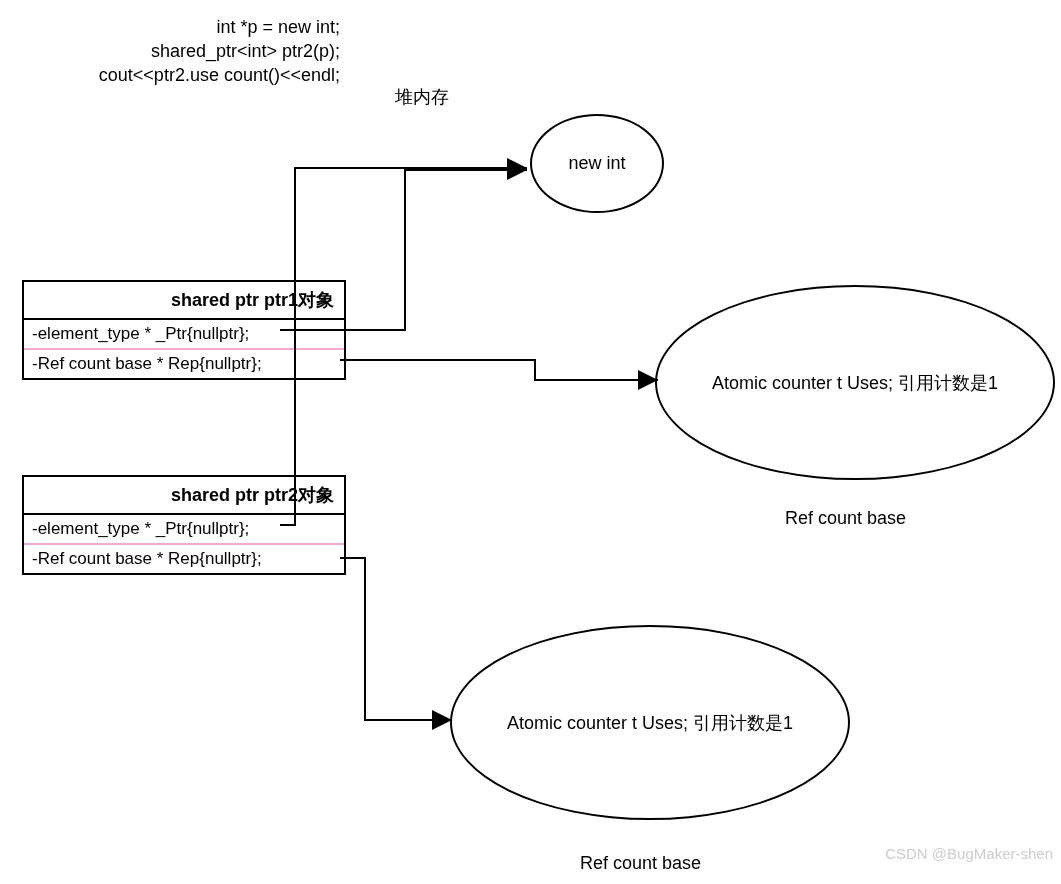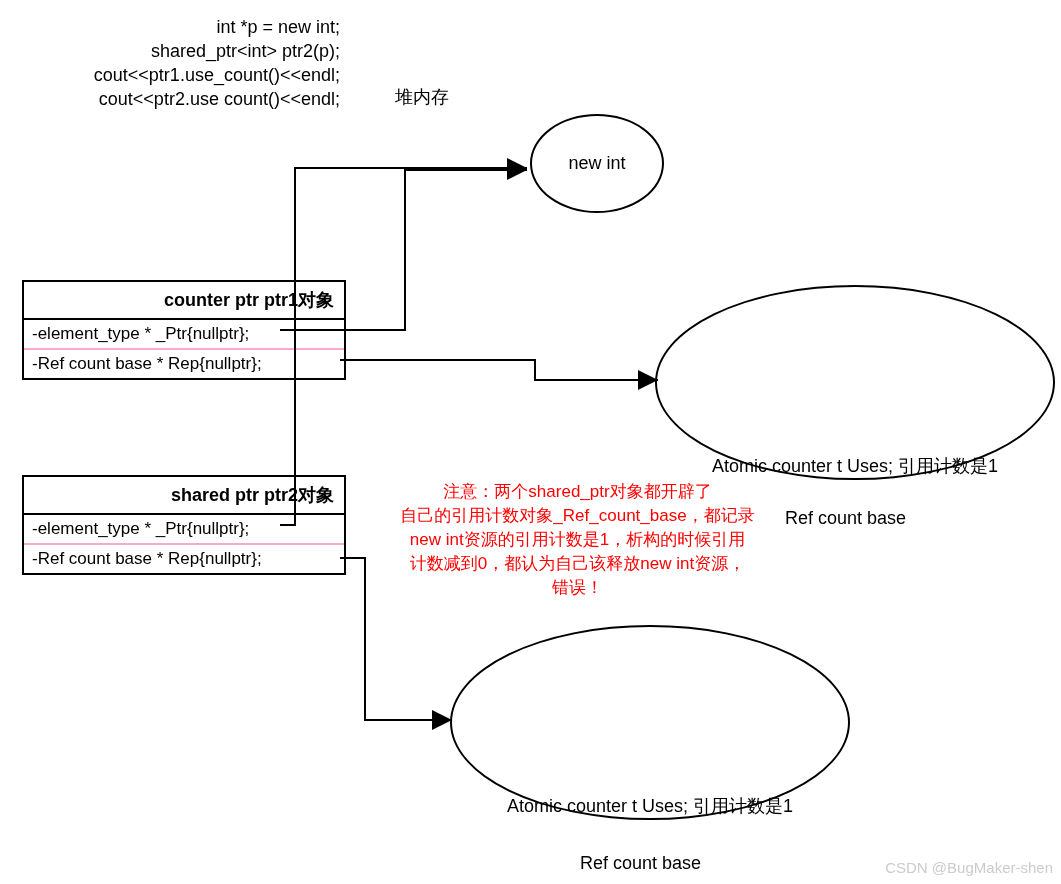--- a/index.html
+++ b/index.html
@@ -3,73 +3,65 @@
 <meta charset="utf-8">
 <style>
   html,body{margin:0;padding:0;background:#fff;font-family:Arial,"Microsoft YaHei",sans-serif;color:#000;}
   .canvas{position:relative;width:1061px;height:884px;}
   .code{position:absolute;left:20px;top:15px;width:320px;text-align:right;font-size:18px;line-height:24px;}
   .heap-label{position:absolute;left:395px;top:85px;font-size:18px;}
   .box{position:absolute;border:2px solid #000;background:#fff;}
   .box .title{border-bottom:2px solid #000;padding:6px 10px;text-align:right;font-weight:bold;font-size:18px;}
   .box .row{border-bottom:2px solid #f9a8d4;padding:4px 8px;font-size:17px;}
   .box .row:last-child{border-bottom:none;}
-  .ellipse{position:absolute;border:2px solid #000;border-radius:50%;display:flex;align-items:flex-end;justify-content:center;text-align:center;font-size:18px;background:#fff;padding:0 10px;box-sizing:border-box;}
+  .ellipse{position:absolute;border:2px solid #000;border-radius:50%;display:flex;align-items:center;justify-content:center;text-align:center;font-size:18px;background:#fff;padding:0 10px;box-sizing:border-box;}
   .small-ellipse{position:absolute;border:2px solid #000;border-radius:50%;display:flex;align-items:center;justify-content:center;font-size:18px;background:#fff;}
   .ref-label{position:absolute;font-size:18px;text-align:center;margin-top:13px;}
   .note{position:absolute;color:#ff0000;font-size:17px;text-align:center;line-height:24px;}
-  .watermark{position:absolute;right:8px;bottom:8px;color:#ccc;font-size:15px;}
+  .watermark{position:absolute;right:8px;bottom:22px;color:#ccc;font-size:15px;}
   svg{position:absolute;left:0;top:0;pointer-events:none;}
 </style>
 </head>
 <body>
 <div class="canvas">
 
 <div class="code">
   <div>int *p = new int;</div>
   <div>shared_ptr&lt;int&gt; ptr2(p);</div>
-  <div>cout&lt;&lt;ptr1.use_count()&lt;&lt;endl;</div>
   <div>cout&lt;&lt;ptr2.use count()&lt;&lt;endl;</div>
 </div>
 
 <div class="heap-label">堆内存</div>
 
 <div class="small-ellipse" style="left:530px;top:114px;width:130px;height:95px;">
   <span>new int</span>
 </div>
 
 <div class="box" style="left:22px;top:280px;width:320px;">
-  <div class="title">counter ptr ptr1对象</div>
+  <div class="title">shared ptr ptr1对象</div>
   <div class="row">-element_type * _Ptr{nullptr};</div>
   <div class="row">-Ref count base *  Rep{nullptr};</div>
 </div>
 
 <div class="box" style="left:22px;top:475px;width:320px;">
   <div class="title">shared ptr ptr2对象</div>
   <div class="row">-element_type * _Ptr{nullptr};</div>
   <div class="row">-Ref count base *  Rep{nullptr};</div>
 </div>
 
 <div class="ellipse" style="left:655px;top:285px;width:400px;height:195px;">
   <span>Atomic counter t  Uses;   引用计数是1</span>
 </div>
 <div class="ref-label" style="left:785px;top:495px;">Ref count base</div>
 
 <div class="ellipse" style="left:450px;top:625px;width:400px;height:195px;">
   <span>Atomic counter t  Uses;   引用计数是1</span>
 </div>
 <div class="ref-label" style="left:580px;top:840px;">Ref count base</div>
 
-<div class="note" style="left:380px;top:480px;width:395px;">
-  <div>注意：两个shared_ptr对象都开辟了</div>
-  <div>自己的引用计数对象_Ref_count_base，都记录</div>
-  <div>new int资源的引用计数是1，析构的时候引用</div>
-  <div>计数减到0，都认为自己该释放new int资源，</div>
-  <div>错误！</div>
-</div>
 
 <div class="watermark">CSDN @BugMaker-shen</div>
 
 <svg width="1061" height="884">
   <defs>
     <marker id="ah" markerWidth="12" markerHeight="12" refX="10" refY="5" orient="auto">
       <path d="M0,0 L10,5 L0,10 z" fill="#000"></path>
     </marker>
   </defs>
 

